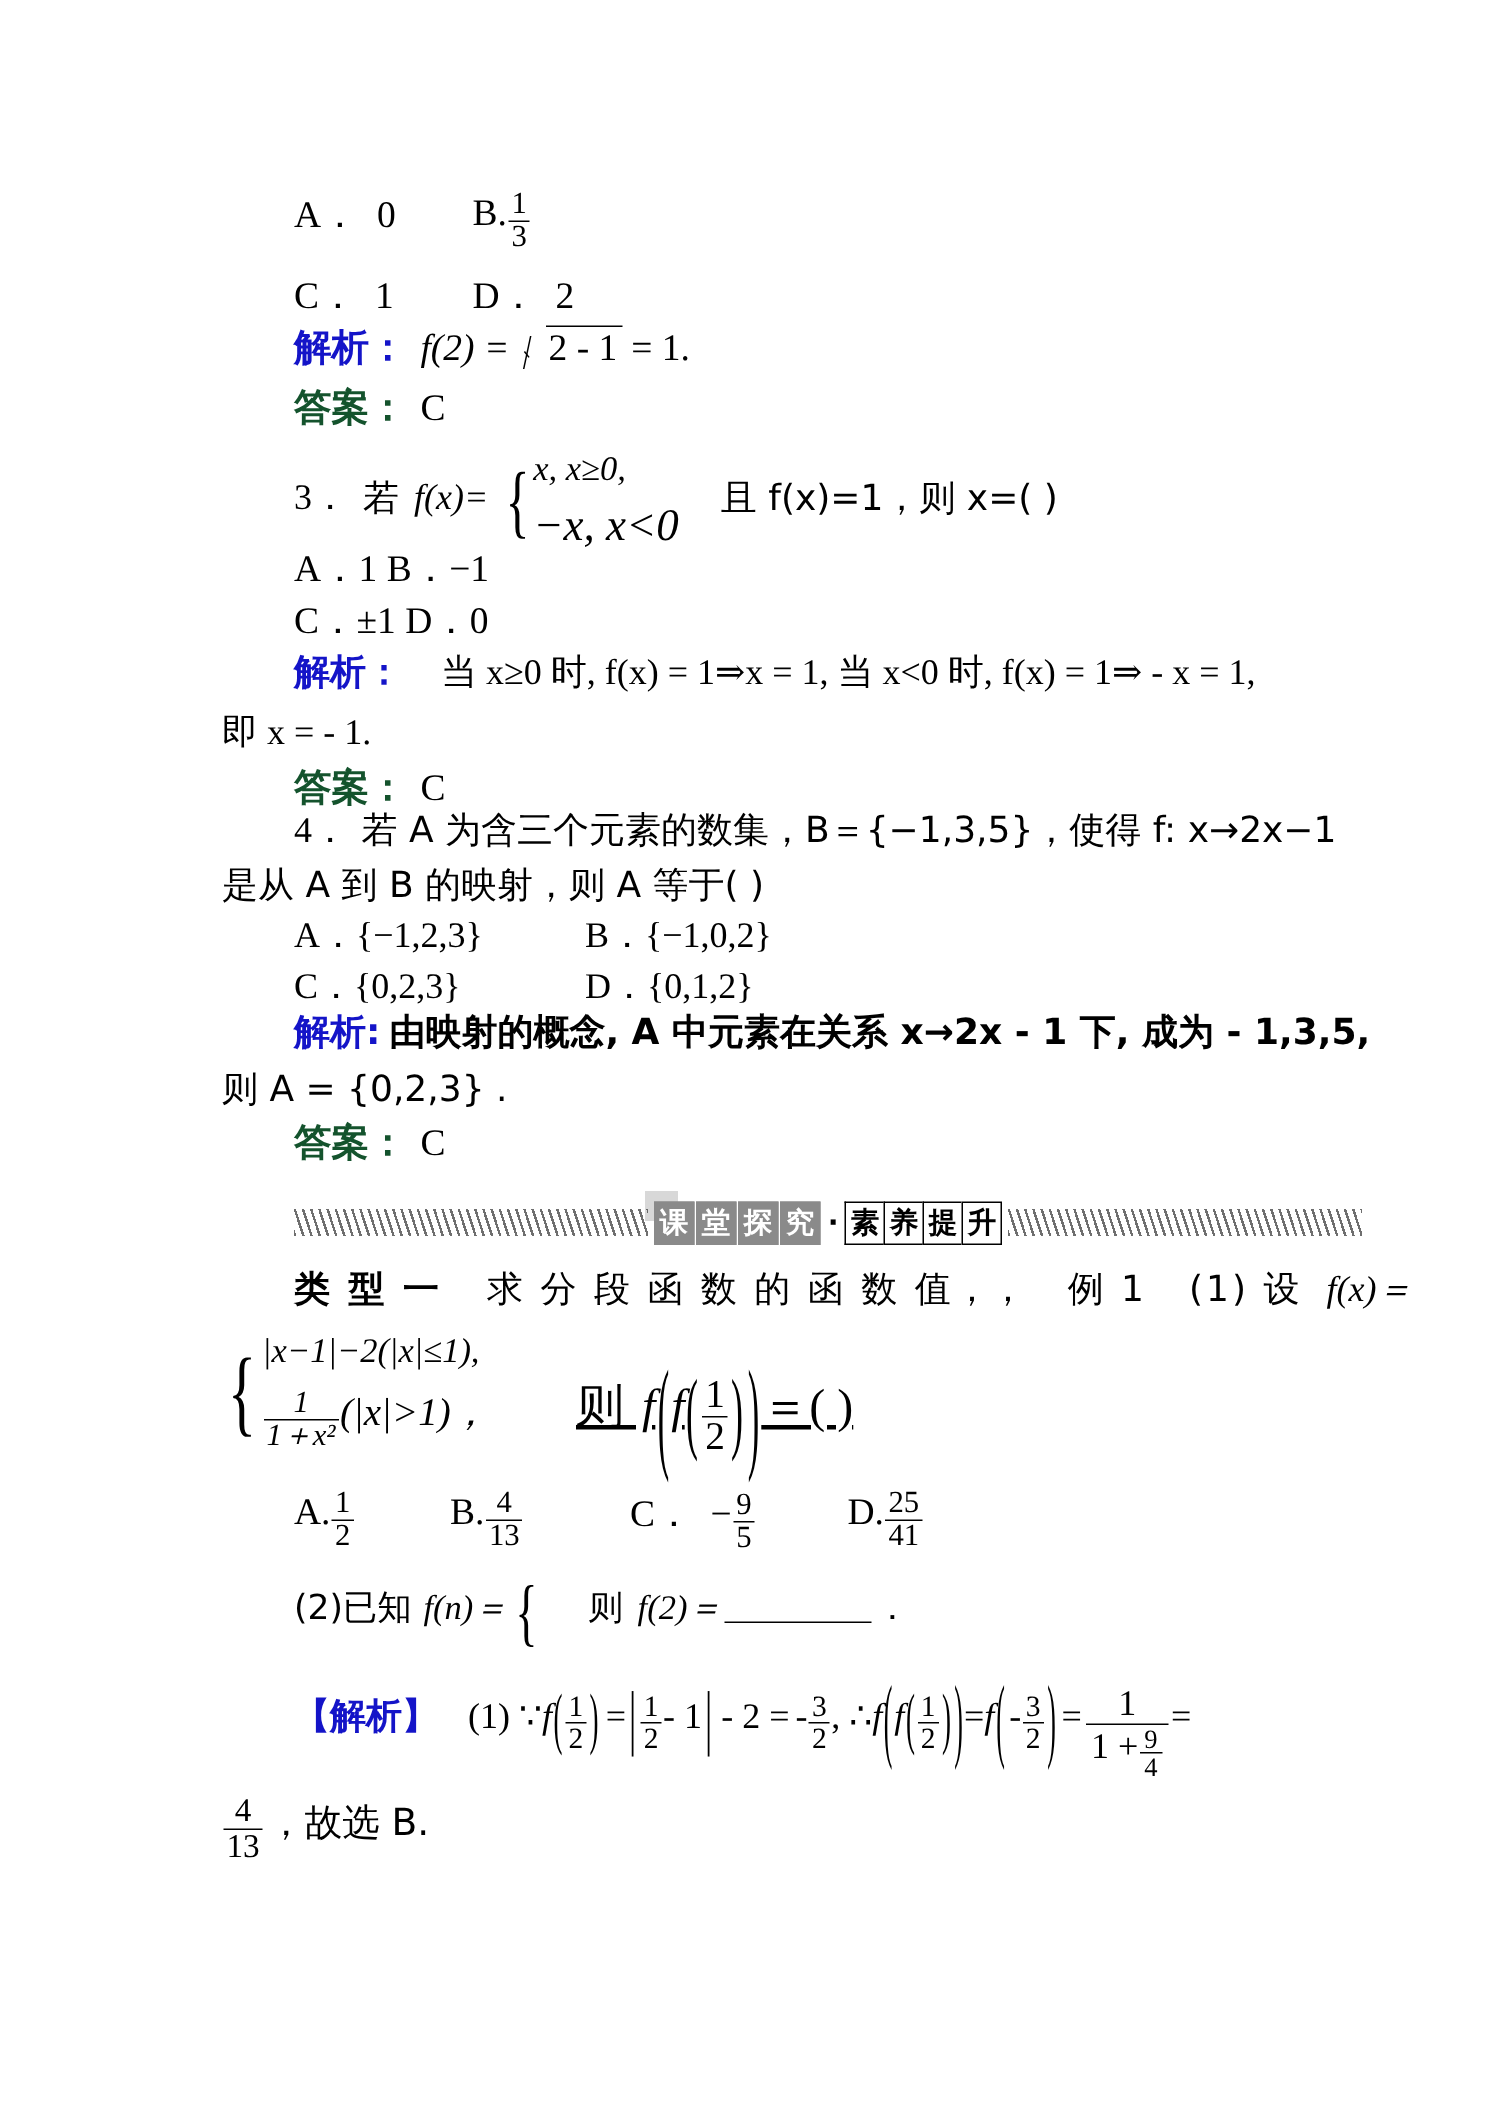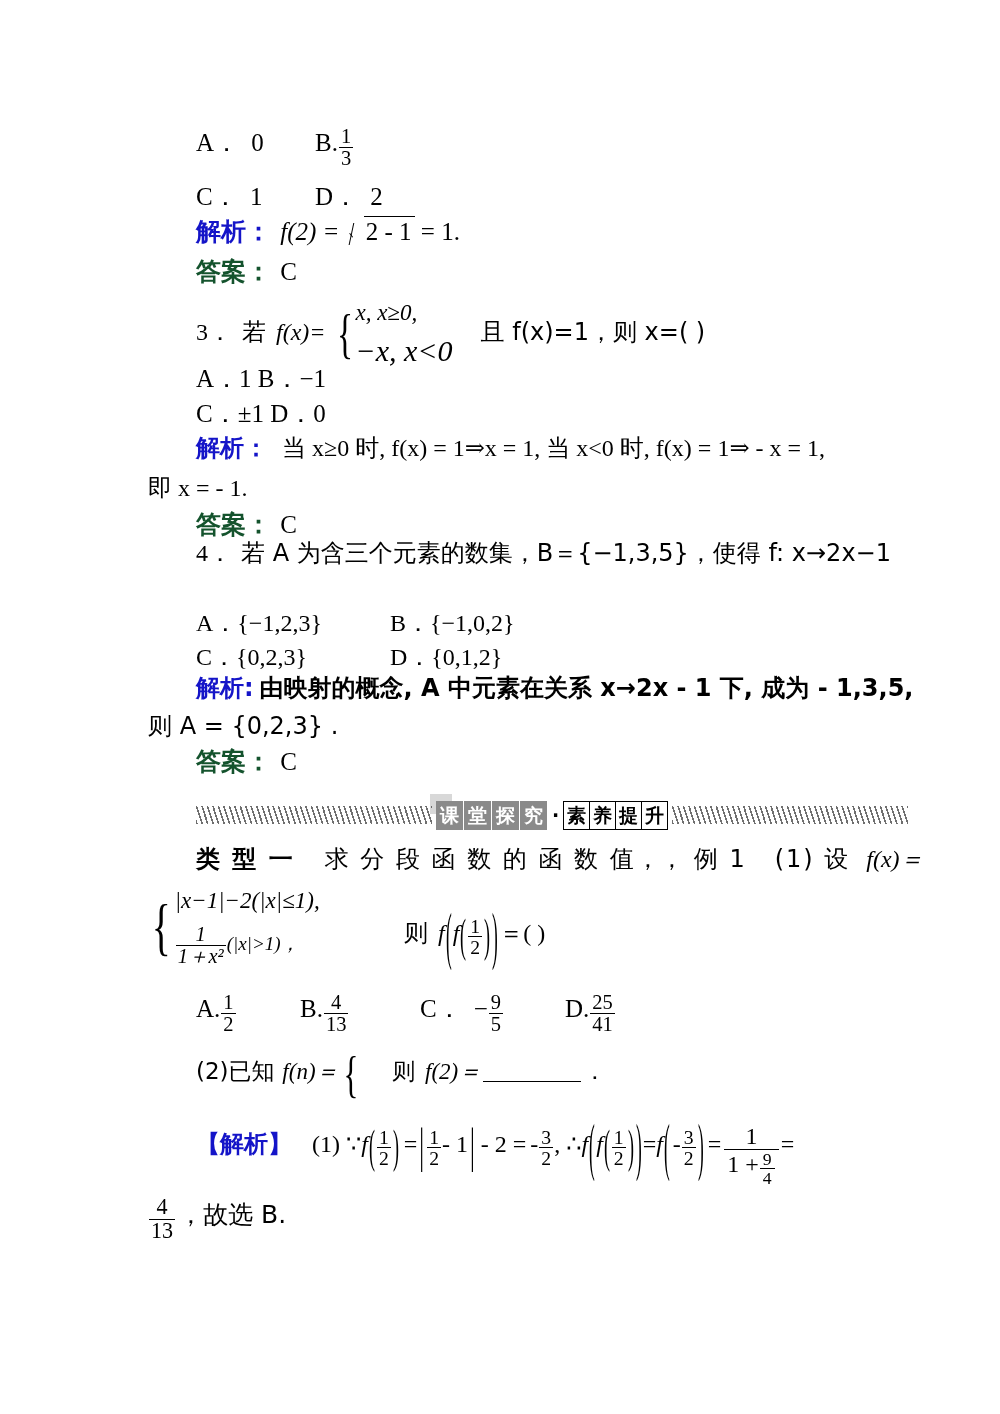--- a/index.html
+++ b/index.html
@@ -120,33 +120,34 @@
         </span>
       </span>
     <span class="han" style="font-weight:400;margin-left:22px">且 f(x)=1，则 x=(      )</span>
   </div>
 
   <div class="line serif" style="left:196px;top:362px;font-size:25px;">A．1  B．−1</div>
   <div class="line serif" style="left:196px;top:397px;font-size:25px;">C．±1  D．0</div>
 
   <div class="line" style="left:196px;top:432px;font-size:24px;">
     <span class="han blue">解析：</span>
-    <span class="serif" style="margin-left:8px">当 x≥0 时, f(x) = 1⇒x = 1, 当 x&lt;0 时, f(x) = 1⇒ - x = 1,</span>
+    <span class="serif" style="margin-left:20px">当 x≥0 时, f(x) = 1⇒x = 1, 当 x&lt;0 时, f(x) = 1⇒ - x = 1,</span>
   </div>
   <div class="line serif" style="left:148px;top:472px;font-size:24px;">即 x = - 1.</div>
 
   <div class="line" style="left:196px;top:508px;font-size:25px;">
     <span class="han red">答案：</span>
     <span class="serif" style="margin-left:3px">C</span>
   </div>
 
   <div class="line" style="left:196px;top:537px;font-size:24px;">
     <span class="serif">4．</span>
     <span class="han" style="font-weight:400;margin-left:3px">若 A 为含三个元素的数集，B＝{−1,3,5}，使得 f: x→2x−1</span>
   </div>
+  <div class="line han" style="left:148px;top:574px;font-size:24px;font-weight:400;">是从 A 到 B 的映射，则 A 等于(      )</div>
 
   <div class="line serif" style="left:196px;top:607px;font-size:24px;">A．{−1,2,3}</div>
   <div class="line serif" style="left:390px;top:607px;font-size:24px;">B．{−1,0,2}</div>
   <div class="line serif" style="left:196px;top:641px;font-size:24px;">C．{0,2,3}</div>
   <div class="line serif" style="left:390px;top:641px;font-size:24px;">D．{0,1,2}</div>
 
   <div class="line" style="left:196px;top:672px;font-size:24px;">
     <span class="han blue">解析:</span>
     <span class="han" style="font-weight:700">由映射的概念, A 中元素在关系 x→2x - 1 下, 成为 - 1,3,5,</span>
   </div>
@@ -170,36 +171,36 @@
       <span class="bch outline">养</span>
       <span class="bch outline">提</span>
       <span class="bch outline last">升</span>
     </div>
     <div class="hatch"></div>
   </div>
 
   <div class="line" style="left:196px;top:843px;font-size:24px;">
     <span class="han" style="letter-spacing:2px">类 型 一</span>
     <span class="han" style="font-weight:400;margin-left:24px;letter-spacing:2px">求 分 段 函 数 的 函 数 值</span><span class="serif">，，</span>
-    <span class="han" style="font-weight:400;margin-left:4px;letter-spacing:2px">例 1</span>
+    <span class="han" style="font-weight:400;margin-left:22px;letter-spacing:2px">例 1</span>
     <span class="han" style="font-weight:400;margin-left:22px;letter-spacing:2px">(1) 设</span>
     <span class="serif ital" style="margin-left:10px">f(x)＝</span>
   </div>
 
   <div class="line" style="left:146px;top:888px;font-size:24px;">
     <span class="piece">
         <span class="bracewrap" style="font-size:64px">{</span>
         <span class="rows">
           <div class="serif ital" style="font-size:23px">|x−1|−2(|x|≤1),</div>
-          <div style="margin-top:10px"><span class="frac serif ital" style="font-size:25px;vertical-align:-0.5em"><span class="num">1</span><span class="den">1＋x²</span></span><span class="serif ital" style="font-size:19px">(|x|&gt;1)，</span></div>
+          <div style="margin-top:10px"><span class="frac serif ital" style="font-size:25px;vertical-align:-0.5em"><span class="num">1</span><span class="den">1＋x²</span></span><span class="serif ital" style="font-size:26px">(|x|&gt;1)，</span></div>
         </span>
       </span>
   </div>
 
-  <div class="line" style="left:404px;top:916px;font-size:24px;">
+  <div class="line" style="left:384px;top:916px;font-size:32px;text-decoration:underline;">
     <span class="han" style="font-weight:400">则</span>
     <span class="serif ital" style="margin-left:4px">f</span><span class="tp2 serif">(</span><span class="serif ital">f</span><span class="tp serif">(</span><span class="frac serif"><span class="num">1</span><span class="den">2</span></span><span class="tp serif">)</span><span class="tp2 serif">)</span><span class="serif">＝(      )</span>
   </div>
 
   <div class="line serif" style="left:196px;top:992px;font-size:25px;">
     <span>A.</span><span class="frac"><span class="num">1</span><span class="den">2</span></span>
   </div>
   <div class="line serif" style="left:300px;top:992px;font-size:25px;">
     <span>B.</span><span class="frac"><span class="num">4</span><span class="den">13</span></span>
   </div>

